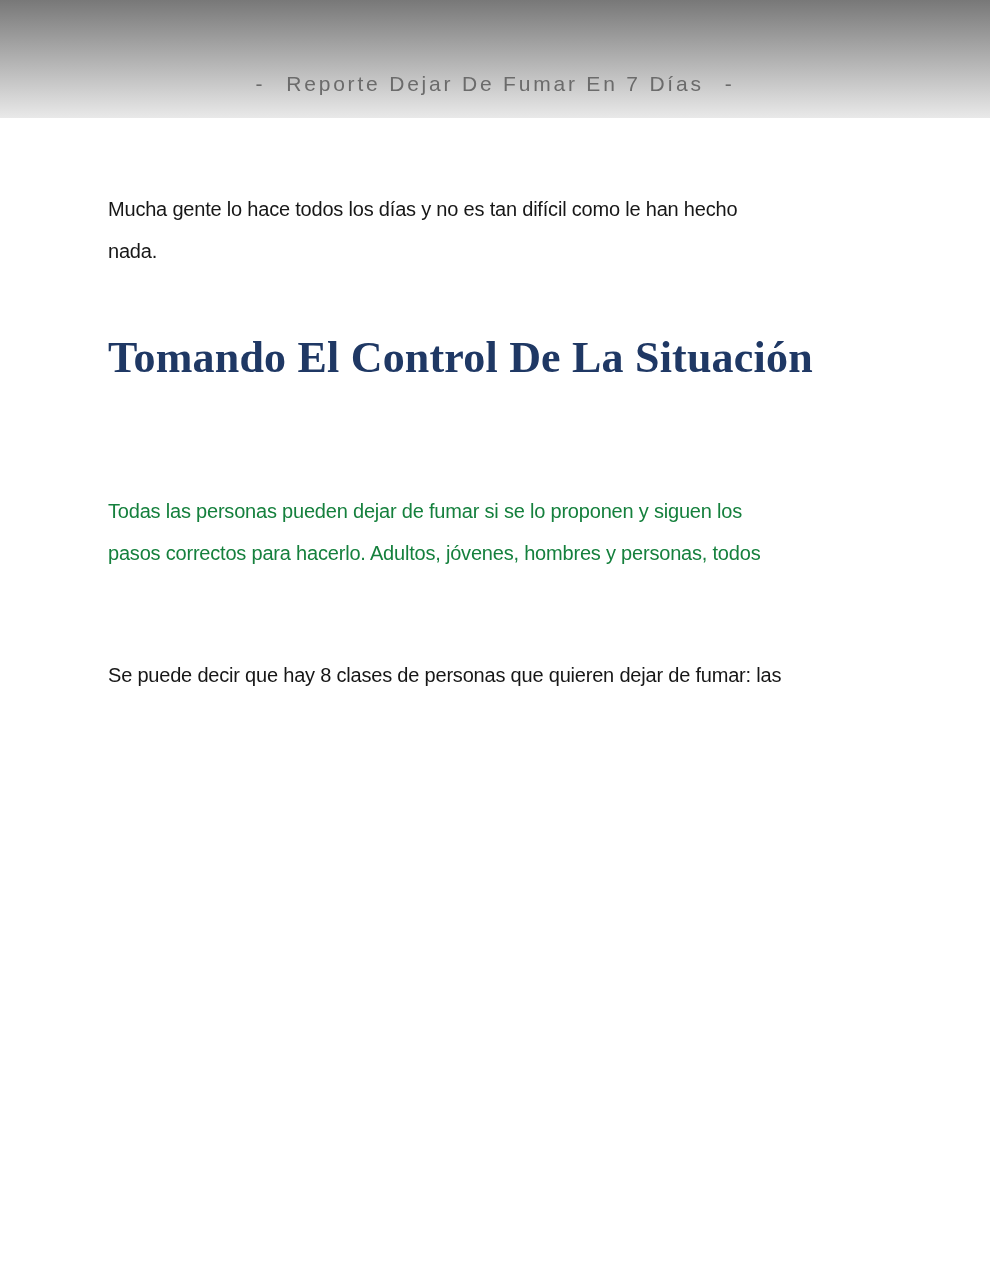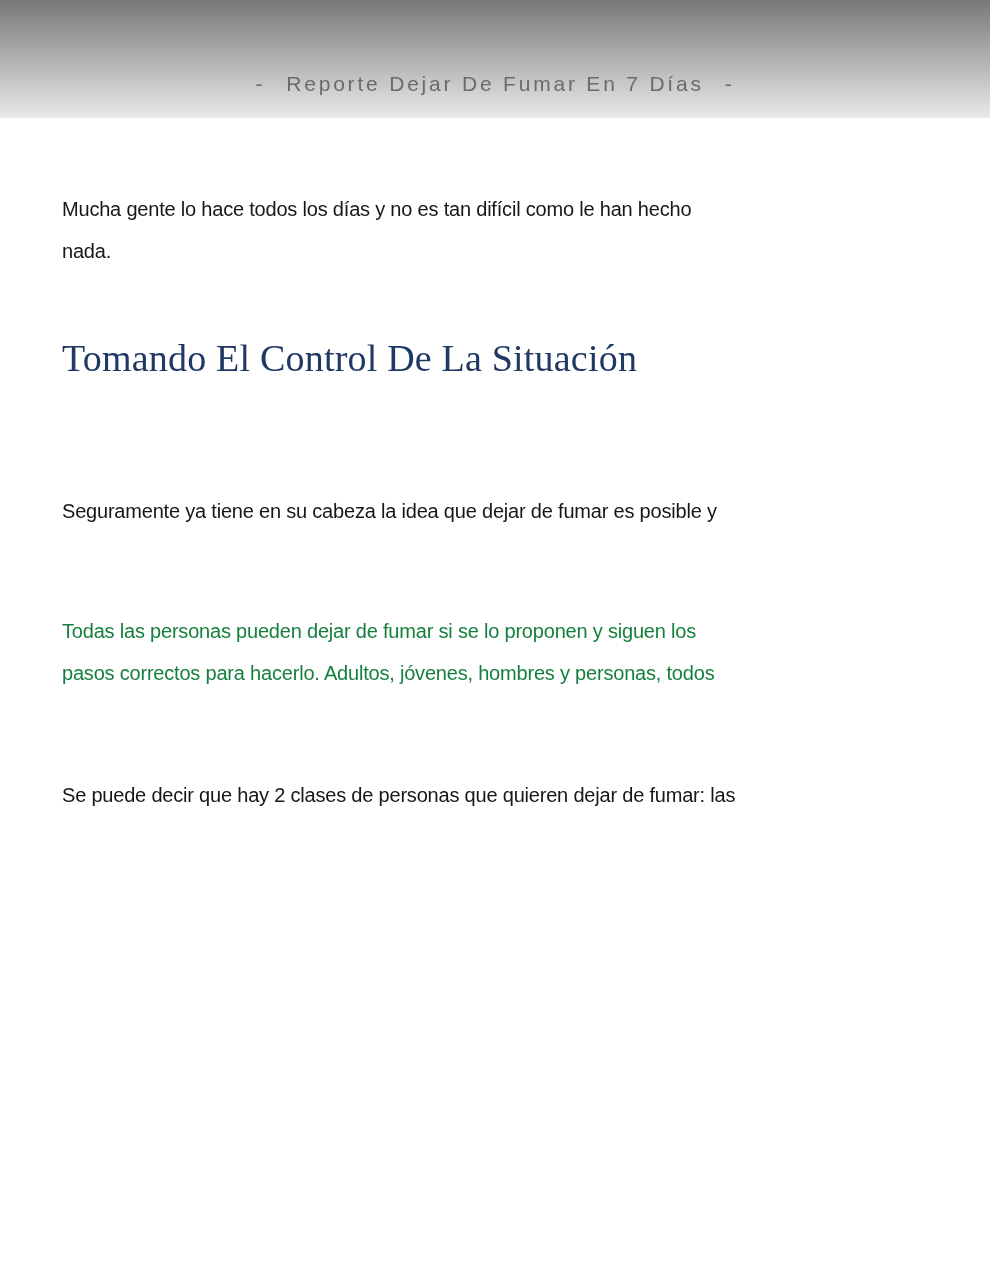--- a/index.html
+++ b/index.html
@@ -18,36 +18,36 @@
     align-items: flex-end;
     justify-content: center;
     column-gap: 21px;
     padding-bottom: 22px;
     font-size: 21px;
     letter-spacing: 2.8px;
     font-weight: 400;
     
   }
   .content {
-    margin-left: 62px;
+    margin-left: 108px;
     padding-right: 120px;
   }
   .para {
     font-size: 20px;
     line-height: 42px;
     color: #171717;
     letter-spacing: -0.2px;
   }
   .para .line { white-space: nowrap; }
   .para-1 { margin-top: 70px; }
   .heading {
     margin: 60px 0 0 0;
     font-family: "Liberation Serif", serif;
-    font-weight: 400;
-    font-size: 38px;
+    font-weight: 700;
+    font-size: 44px;
     line-height: 52px;
     letter-spacing: 0.2px;
     white-space: nowrap;
   }
   .para-2 { margin-top: 106px; }
   .para-3 { margin-top: 78px; }
   .para-4 { margin-top: 80px; }
 </style>
 </head>
 <body>
@@ -63,26 +63,25 @@
   <main class="content">
 
     <div class="para para-1" style="color: rgb(23, 23, 23);">
         <div class="line">Mucha gente lo hace todos los días y no es tan difícil como le han hecho</div>
         <div class="line">nada.</div>
       </div>
 
     <h1 class="heading" style="color: rgb(31, 56, 100);">Tomando El Control De La Situación</h1>
 
     <div class="para para-2" style="color: rgb(23, 23, 23);">
-        <div class="line">Seguramente ya tiene en su cabeza la idea que dejar de fumar es posible y</div>
       </div>
 
     <div class="para para-3" style="color: #15803d;">
         <div class="line">Todas las personas pueden dejar de fumar si se lo proponen y siguen los</div>
         <div class="line">pasos correctos para hacerlo. Adultos, jóvenes, hombres y personas, todos</div>
       </div>
 
     <div class="para para-4" style="color: rgb(23, 23, 23);">
-        <div class="line">Se puede decir que hay 2 clases de personas que quieren dejar de fumar: las</div>
+        <div class="line">Se puede decir que hay 8 clases de personas que quieren dejar de fumar: las</div>
       </div>
 
   </main>
 </div>
 
 </body></html>

